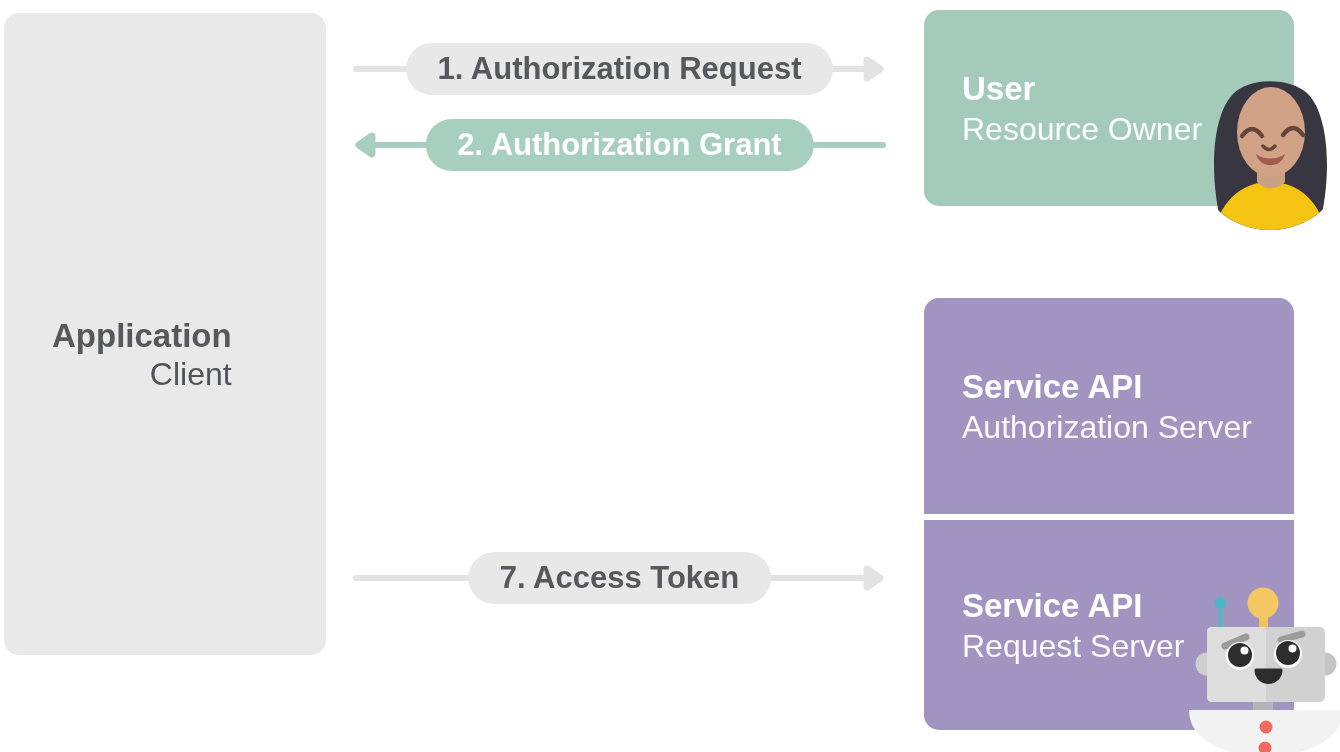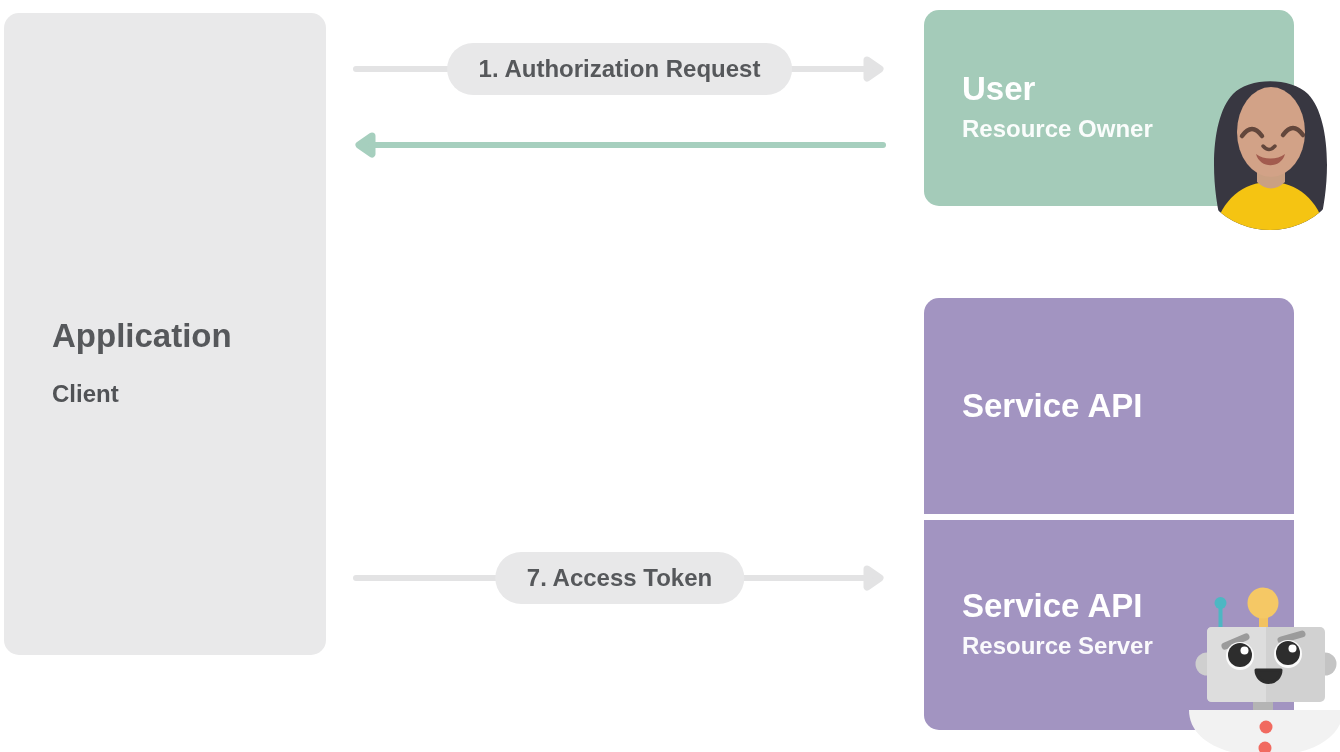--- a/index.html
+++ b/index.html
@@ -3,45 +3,45 @@
 <meta charset="utf-8">
 <style>
   html,body{margin:0;padding:0;background:#ffffff;}
   #canvas{
     position:relative;width:1340px;height:752px;overflow:hidden;background:#ffffff;
     font-family:"Liberation Sans",sans-serif;
   }
   
   .box{position:absolute;display:flex;flex-direction:column;justify-content:center;}
   .box .title{font-weight:700;font-size:33px;line-height:40px;white-space:nowrap;}
-  .box .subtitle{font-weight:700;font-size:24px;line-height:36px;white-space:nowrap;}
+  .box .subtitle{font-weight:400;font-size:32px;line-height:36px;white-space:nowrap;}
   #client-box{
     left:4px;top:13px;width:306px;height:626px;background:#e9e9ea;border-radius:15px;
     justify-content:flex-start;padding:8px;
   }
   #client-box .txt{position:absolute;left:48px;top:303px;}
   #client-box .title{color:#56585b;}
-  #client-box .subtitle{color:#515356;margin-top:20px;}
+  #client-box .subtitle{color:#515356;margin-top:0;text-align:right;}
   .provider{left:924px;width:370px;padding-left:38px;box-sizing:border-box;color:#ffffff;}
   .provider .subtitle{color:rgba(255,255,255,0.95);margin-top:2px;}
   #user-box{top:10px;height:196px;background:#a4cbb9;border-radius:15px;}
   #auth-server-box{top:298px;height:216px;background:#a294c1;border-radius:15px 15px 0 0;}
   #resource-server-box{top:520px;height:210px;background:#a294c1;border-radius:0 0 15px 15px;}
   
   .arrow{position:absolute;left:353px;width:533px;height:52px;}
   .arrow .line{position:absolute;top:23px;height:6px;border-radius:3px;background:var(--line);}
   .arrow.right .line{left:0;right:18px;}
   .arrow.left  .line{left:18px;right:0;}
   .arrow .head{position:absolute;top:10px;width:26px;height:32px;color:var(--line);}
   .arrow.right .head{right:0;}
   .arrow.left  .head{left:0;}
   .arrow .pill{
     position:absolute;left:50%;top:0;transform:translateX(-50%);
     height:52px;border-radius:26px;padding:0 32px;display:flex;align-items:center;
-    background:var(--pill);color:var(--text);font-size:24px;font-weight:700;white-space:nowrap;
+    background:var(--pill);color:var(--text);font-size:31px;font-weight:700;white-space:nowrap;
   }
   .arrow.gray  {--line:#e3e3e4;--pill:#e8e8e9;--text:#56585b;}
   .arrow.green {--line:#a6cfbe;--pill:#a6cfbe;--text:#ffffff;}
   .arrow.purple{--line:#a18cc0;--pill:#a18cc0;--text:#ffffff;}
   #arrow-1{top:43px;}  #arrow-2{top:119px;}
   #arrow-3{top:340px;} #arrow-4{top:415px;}
   #arrow-5{top:552px;} #arrow-6{top:627px;}
   
   .avatar{position:absolute;pointer-events:none;}
   #woman-avatar{left:1191px;top:72px;width:158px;height:158px;}
@@ -59,44 +59,46 @@
     </div>
   </div>
 
   <div class="box provider" id="user-box">
     <div class="title">User</div>
     <div class="subtitle">Resource Owner</div>
   </div>
 
   <div class="box provider" id="auth-server-box">
     <div class="title">Service API</div>
+    <div class="subtitle">Authorization Server</div>
   </div>
 
   <div class="box provider" id="resource-server-box">
     <div class="title">Service API</div>
-    <div class="subtitle">Resource Server</div>
+    <div class="subtitle">Request Server</div>
   </div>
 
   <div class="arrow right gray" id="arrow-1">
     <div class="line"></div>
     <div class="head">
       <svg viewBox="0 0 26 32" width="26" height="32">
           <path d="M7 7 L20 16 L7 25 Z" fill="currentColor" stroke="currentColor" stroke-width="7" stroke-linejoin="round" stroke-linecap="round"></path>
         </svg>
     </div>
     <span class="pill">1. Authorization Request</span>
   </div>
 
   <div class="arrow left green" id="arrow-2">
     <div class="line"></div>
     <div class="head">
       <svg viewBox="0 0 26 32" width="26" height="32">
           <path d="M19 7 L6 16 L19 25 Z" fill="currentColor" stroke="currentColor" stroke-width="7" stroke-linejoin="round" stroke-linecap="round"></path>
         </svg>
     </div>
+    <span class="pill">2. Authorization Grant</span>
   </div>
 
 
 
   <div class="arrow right gray" id="arrow-5">
     <div class="line"></div>
     <div class="head">
       <svg viewBox="0 0 26 32" width="26" height="32">
           <path d="M7 7 L20 16 L7 25 Z" fill="currentColor" stroke="currentColor" stroke-width="7" stroke-linejoin="round" stroke-linecap="round"></path>
         </svg>

